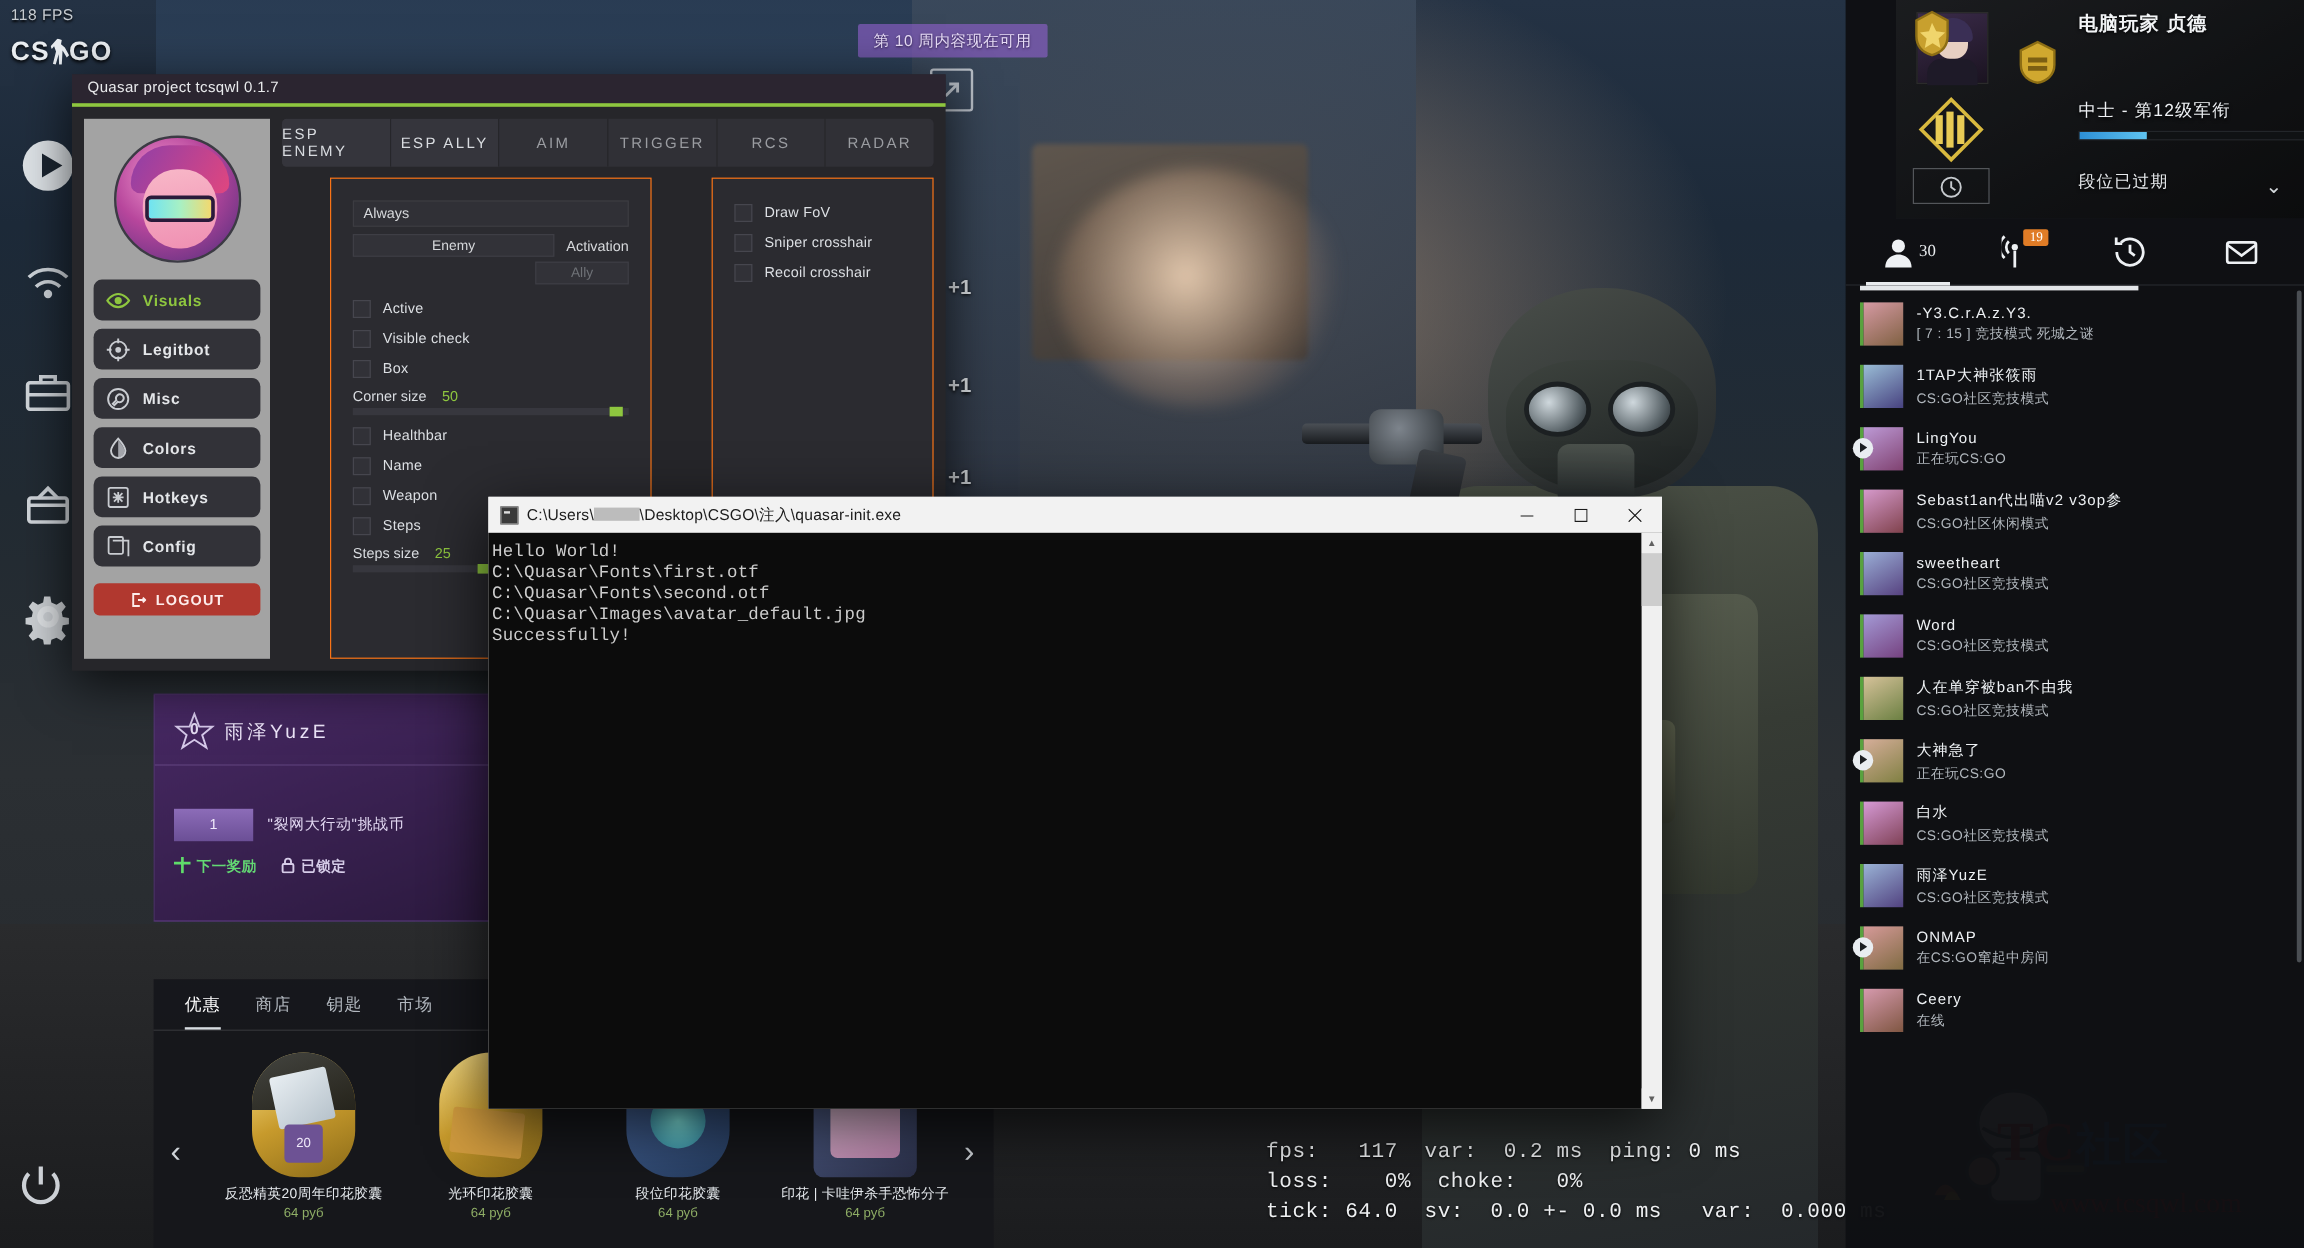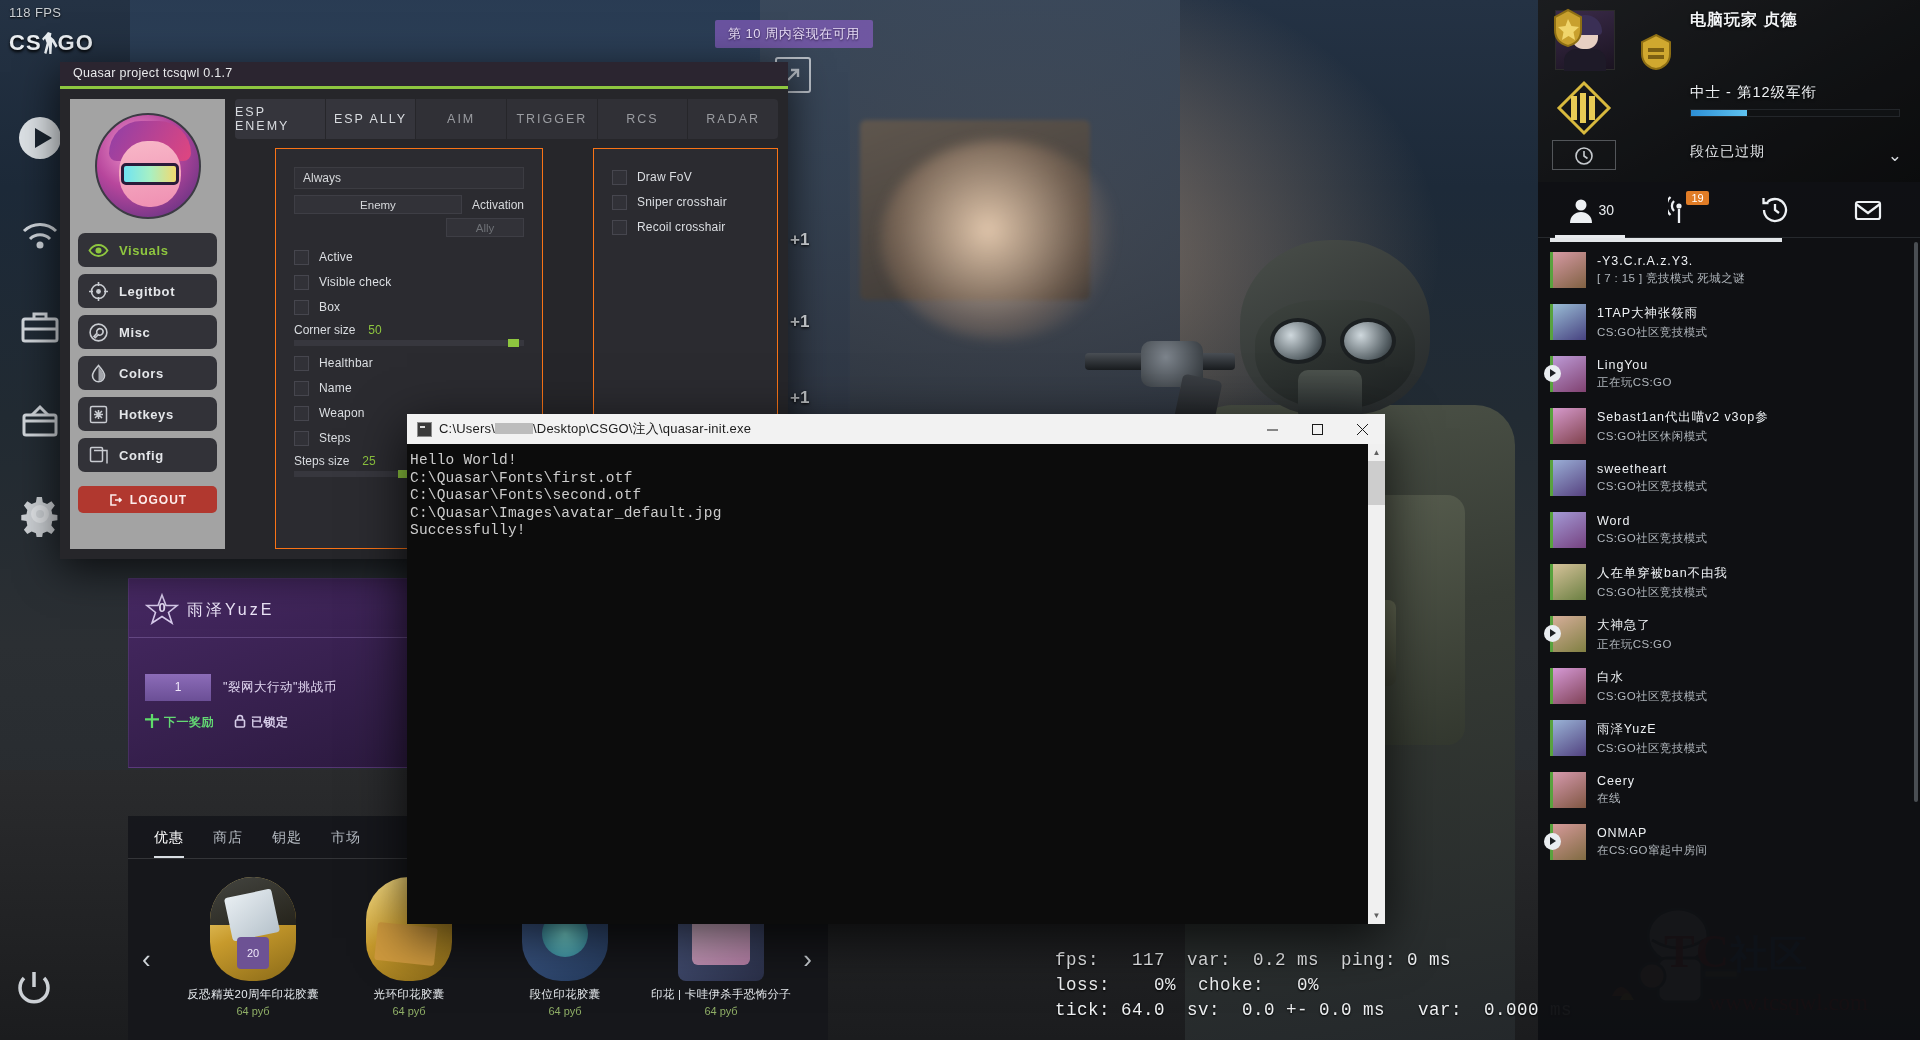--- a/index.html
+++ b/index.html
@@ -146,21 +146,21 @@
     background:linear-gradient(150deg,#e8eef2,#b6c2cb); transform:rotate(-12deg); border-radius:3px; }
   .badge20 { position:absolute; left:27px; top:60px; width:32px; height:32px;
     background:#6d5294; border-radius:4px; color:#efe8fa; font-size:11px;
     text-align:center; line-height:32px; }
 
   
   .steam { position:absolute; right:0; top:0; width:382px; height:1040px;
     background:rgba(14,16,19,.97); }
   .steam-hero { position:relative; height:182px;
     background:linear-gradient(150deg,#2a2c30 0%,#1a1c1f 60%,#121315 100%);
-    overflow:hidden; }
+    overflow:hidden;margin-left:42px; }
   .hero-dim { position:absolute; inset:0; background:rgba(0,0,0,.35); }
   .steam-avatar { position:absolute; left:17px; top:10px; width:60px; height:60px;
     background:linear-gradient(160deg,#3b2b4a,#1a1320); border:1px solid #2b2b2b; }
   .av-face { position:absolute; left:16px; top:10px; width:26px; height:28px;
     background:#e7cfc2; border-radius:48% 48% 42% 42%; }
   .av-hair { position:absolute; left:12px; top:4px; width:34px; height:20px;
     background:#3a2f55; border-radius:18px 18px 4px 4px; }
   .av-body { position:absolute; left:8px; top:38px; width:42px; height:22px;
     background:#1e1a28; border-radius:12px 12px 0 0; }
   .medal { position:absolute; width:44px; height:44px; }
@@ -177,21 +177,21 @@
     background:#101214; border:1px solid #23262a; }
   .xp-fill { height:100%; width:27%; background:linear-gradient(90deg,#2d8fd6,#5fc3f0); }
   .rank-exp-box { position:absolute; left:14px; top:140px; width:64px; height:30px;
     border:1px solid #53565a; }
   .rank-exp-box svg { width:20px; height:20px; margin:5px auto; display:block; }
   .rank-exp { position:absolute; left:152px; top:143px; color:#e6e9ec; font-size:14px;
     letter-spacing:1px; text-shadow:0 1px 3px #000; }
   .chev-down { position:absolute; right:18px; top:145px; color:#d4d8dc; font-size:17px; }
 
   .steam-tabs { display:flex; align-items:center; height:56px; padding:0 6px;
-    border-bottom:1px solid #26292d; }
+    border-bottom:1px solid #26292d;font-family:Liberation Serif, serif; }
   .stab { flex:1; display:flex; justify-content:center; align-items:center;
     position:relative; height:100%; cursor:pointer; }
   .stab svg { width:30px; height:30px; }
   .stab .cnt { color:#e9ecef; font-size:14px; margin-left:2px; }
   .stab .badge { position:absolute; left:54%; top:9px; background:#e07c26; color:#fff;
     font-size:11px; padding:1px 5px; border-radius:2px; }
   .stab.active::after { content:''; position:absolute; left:12%; right:12%; bottom:-1px;
     height:3px; background:#e8ebee; }
 
   .friends { position:relative; height:calc(1040px - 182px - 56px); overflow:hidden; }
@@ -679,35 +679,35 @@
             <div class="fr-av">
               <div class="ph" style="background:linear-gradient(150deg,hsl(215,42%,72%),hsl(255,32%,38%));"></div>
             </div>
             <div class="fr-txt">
               <div class="fr-name">雨泽YuzE</div>
               <div class="fr-state">CS:GO社区竞技模式</div>
             </div>
           </div>
           <div class="fr">
             <div class="fr-av">
+              <div class="ph" style="background:linear-gradient(150deg,hsl(0,42%,72%),hsl(40,32%,38%));"></div>
+              <div class="fr-play"></div>
+            </div>
+            <div class="fr-txt">
+              <div class="fr-name">ONMAP</div>
+              <div class="fr-state">在CS:GO窜起中房间</div>
+            </div>
+          </div>
+          <div class="fr">
+            <div class="fr-av">
               <div class="ph" style="background:linear-gradient(150deg,hsl(340,42%,72%),hsl(20,32%,38%));"></div>
             </div>
             <div class="fr-txt">
               <div class="fr-name">Ceery</div>
               <div class="fr-state">在线</div>
-            </div>
-          </div>
-          <div class="fr">
-            <div class="fr-av">
-              <div class="ph" style="background:linear-gradient(150deg,hsl(0,42%,72%),hsl(40,32%,38%));"></div>
-              <div class="fr-play"></div>
-            </div>
-            <div class="fr-txt">
-              <div class="fr-name">ONMAP</div>
-              <div class="fr-state">在CS:GO窜起中房间</div>
             </div>
           </div>
         </div>
     </div>
   </div>
 
   <div class="quasar">
     <div class="q-title">Quasar project tcsqwl 0.1.7</div>
     <div class="q-accent"></div>
     <div class="q-body">

